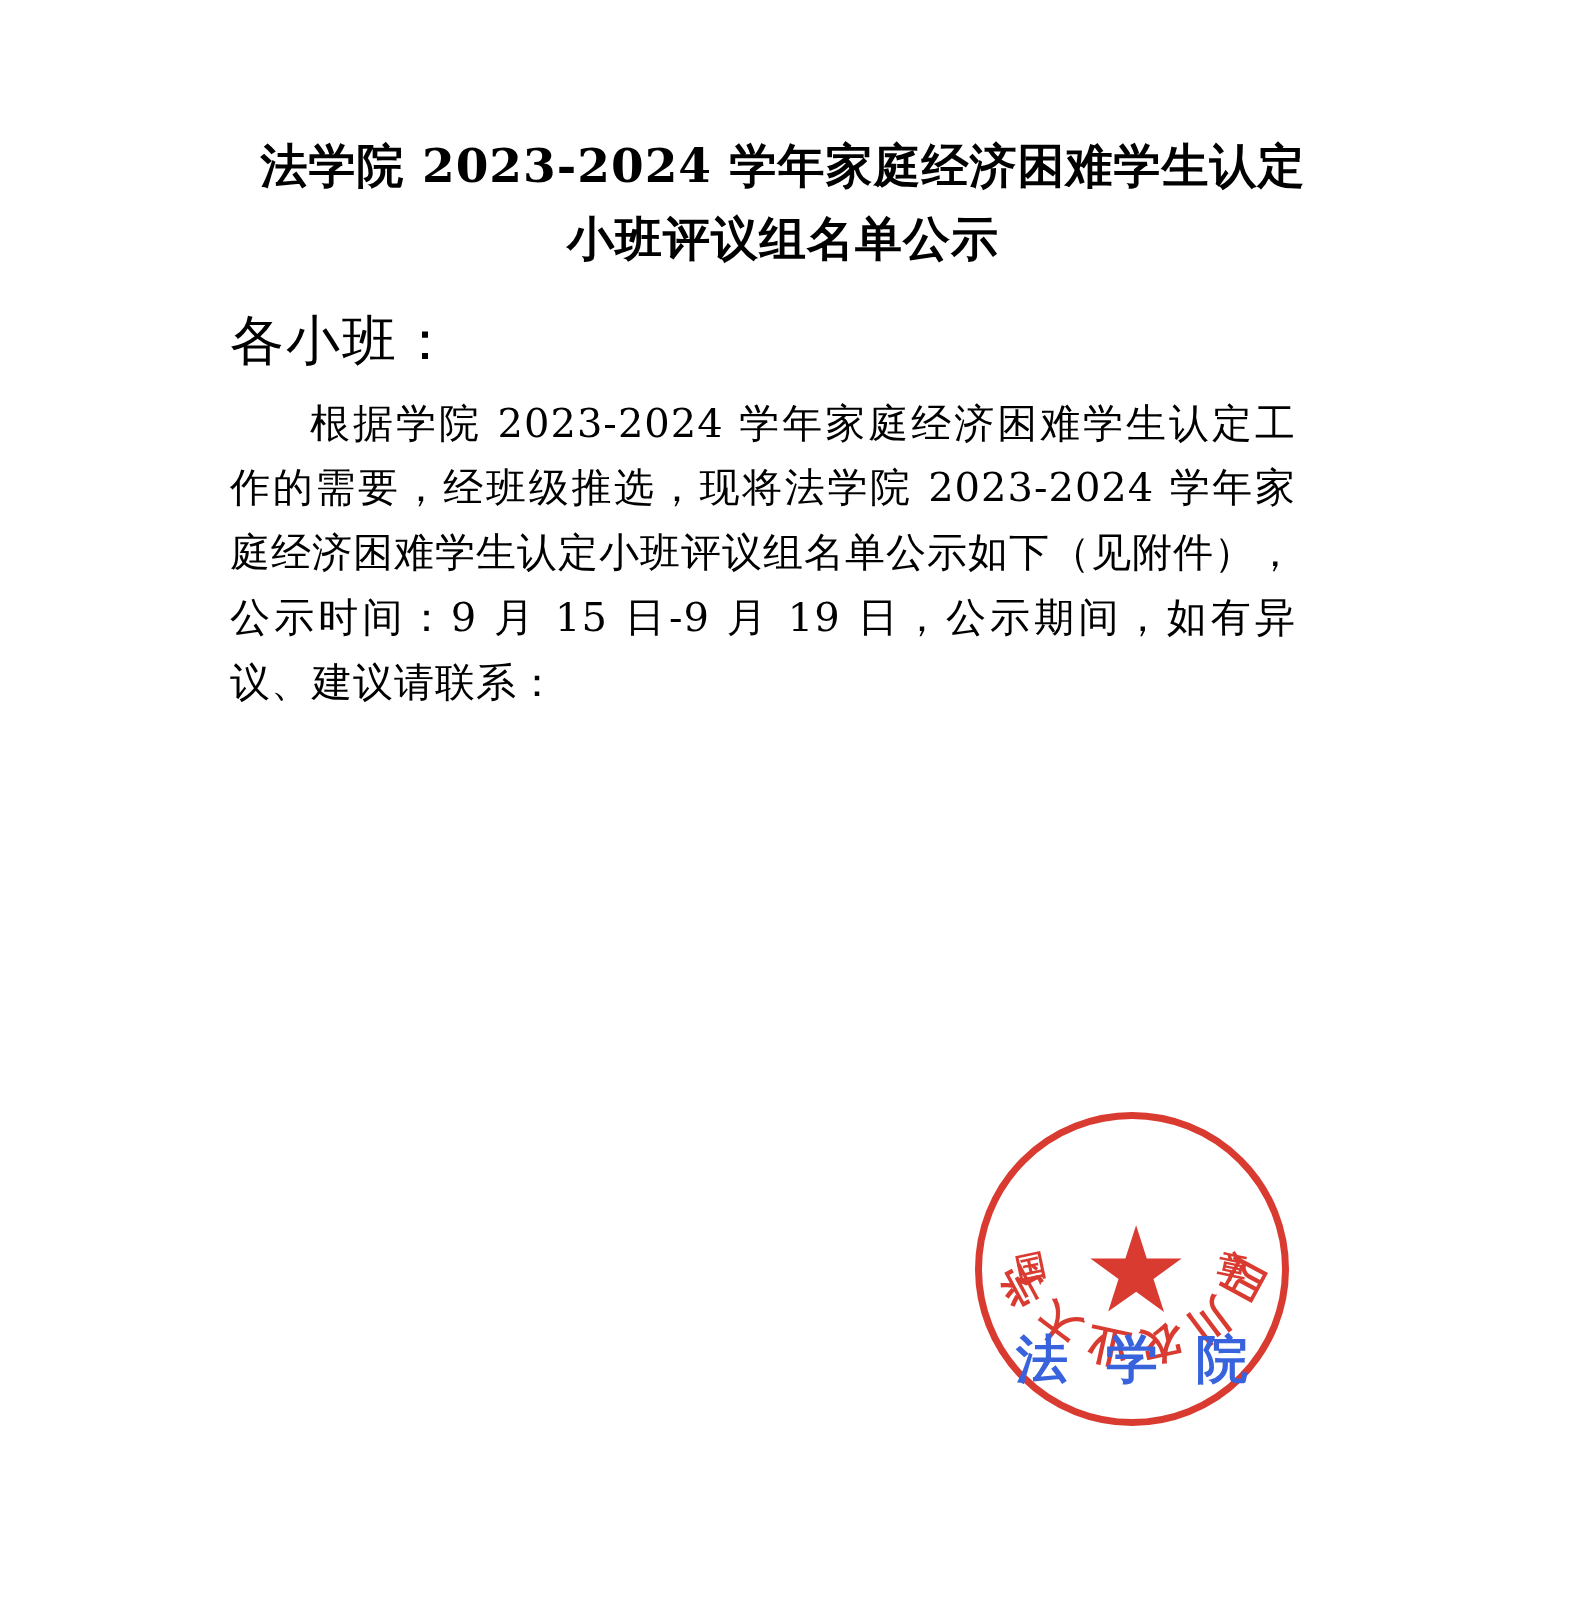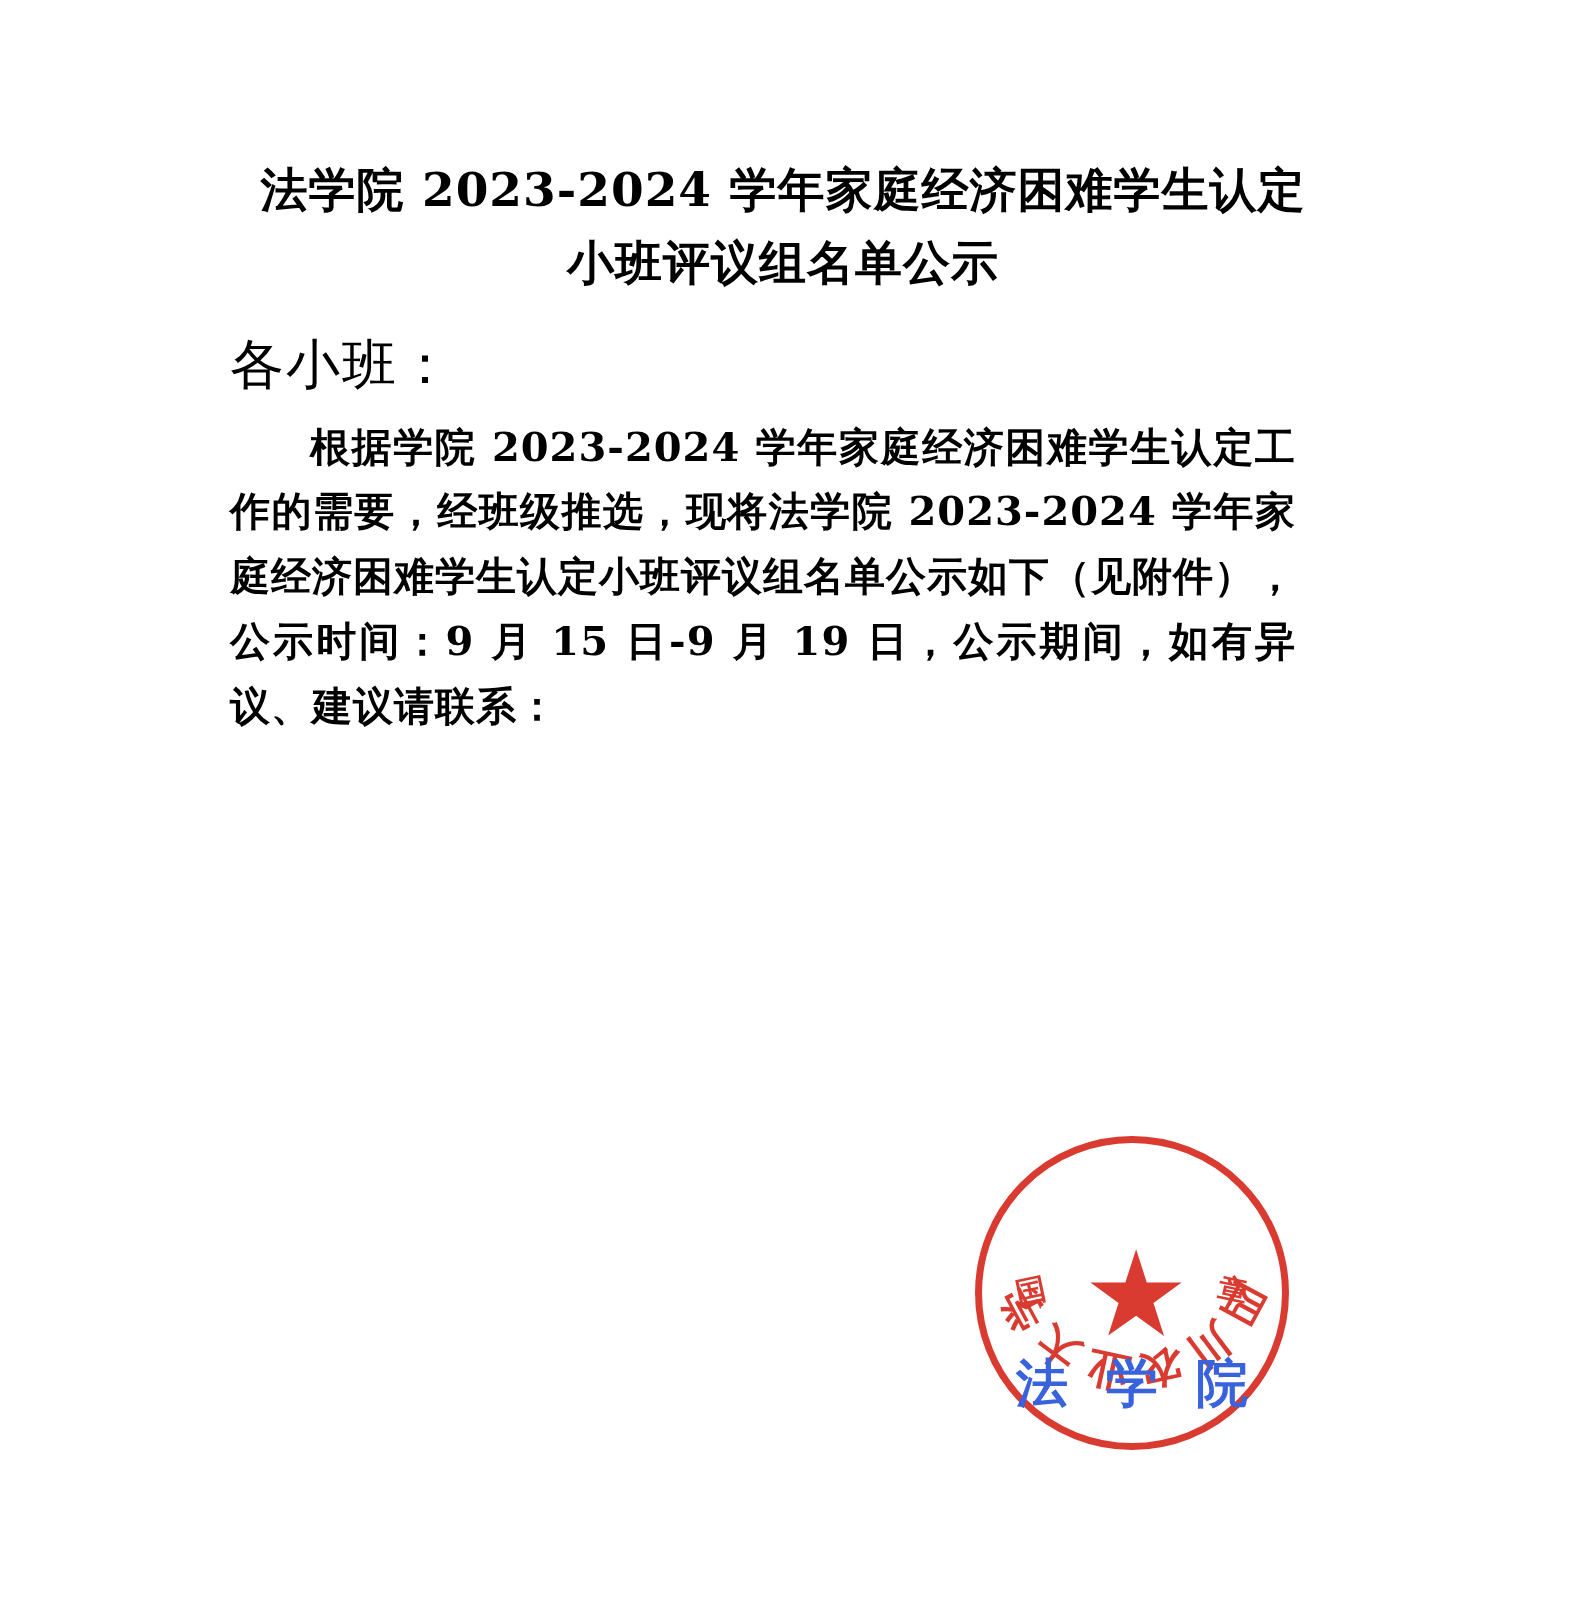--- a/index.html
+++ b/index.html
@@ -15,21 +15,20 @@
     color: #000000;
     overflow: hidden;
   }
 
   .page {
     position: relative;
     width: 1586px;
     height: 1306px;
     box-sizing: border-box;
     padding: 130px 250px 0 230px;
-    margin-top: 24px;
   }
 
   .doc-title {
     font-family: "DejaVu Serif", "Liberation Serif", serif;
     font-weight: bold;
     font-size: 47px;
     line-height: 1.55;
     text-align: center;
     letter-spacing: 1px;
     margin: 0 0 24px 0;
@@ -45,21 +44,20 @@
 
   .body-para {
     font-size: 40px;
     line-height: 1.62;
     text-align: justify;
     text-justify: inter-ideograph;
     letter-spacing: 1px;
     margin: 0 0 10px 0;
     text-indent: 80px;
     padding-right: 40px;
-    font-weight: bold;
   }
 
   .contact-list {
     margin: 16px 0 0 0;
     padding: 0;
     list-style: none;
   }
   .contact-list li {
     font-size: 40px;
     line-height: 1.62;

